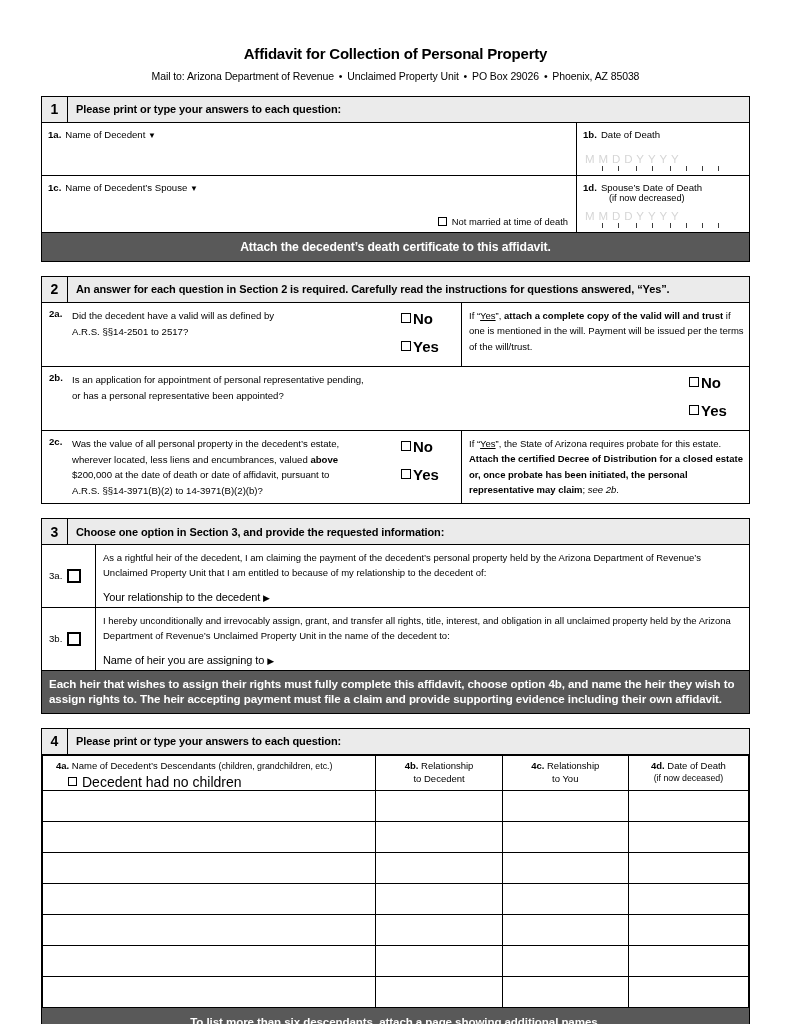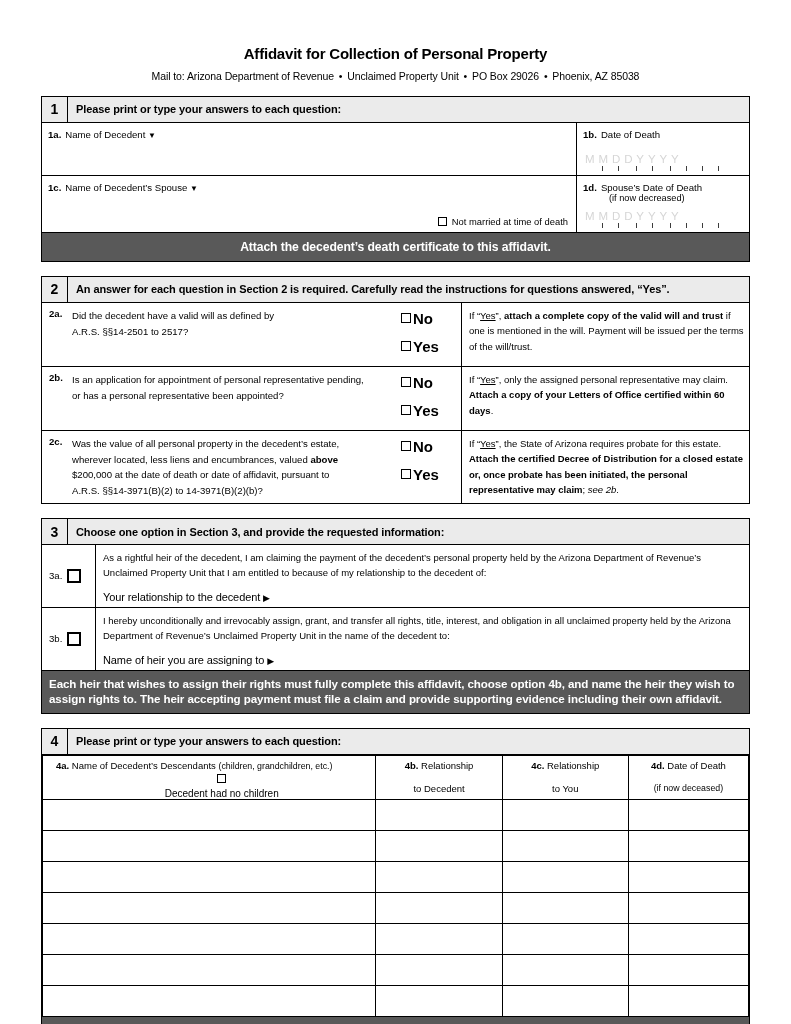--- a/index.html
+++ b/index.html
@@ -280,29 +280,28 @@
     height: 29px;
     vertical-align: top;
     font-weight: normal;
     text-align: center;
     font-size: 9.5px;
     padding-top: 4px;
   }
   .tbl .hdr.left { text-align: left; padding-left: 13px; }
   .tbl .hdr .tag { font-weight: bold; }
   .tbl .hdr .small { font-size: 8.8px; }
-  .tbl .hdr .line2 { display: block; margin-top: 12px; }
+  .tbl .hdr .line2 { display: block; margin-top: 2px; }
   .nochild {
     display: flex;
     align-items: center;
     gap: 5px;
     margin-top: 3px;
     margin-left: 12px;
-    font-size: 10px;
-    flex-direction: column;
+    font-size: 14px;
   }
   .tbl .datarow td { height: 31px; }
 </style>
 </head>
 <body>
 
 <div class="page">
 
   <div class="doc-title">Affidavit for Collection of Personal Property</div>
   <div class="doc-mailto">
@@ -418,21 +417,20 @@
       <div class="q-ans">
         <div class="ans-opt">
           <span class="chk"></span>
           <span>No</span>
         </div>
         <div class="ans-opt">
           <span class="chk"></span>
           <span>Yes</span>
         </div>
       </div>
-      <div class="q-note"><span>If “</span><span class="uline">Yes</span><span>”, only the assigned personal representative may claim.  </span><span class="bold">Attach a copy of your Letters of Office certified within 60 days</span><span>.</span></div>
     </div>
 
     <div class="q-row" style="min-height:68px">
       <div class="q-tag">2c.</div>
       <div class="q-text">
         <span>Was the value of all personal property in the decedent’s estate,</span><br>
         <span>wherever located, less liens and encumbrances, valued </span><span class="bold">above</span><br>
         <span>$200,000 at the date of death or date of affidavit, pursuant to</span><br>
         <span>A.R.S. §§14-3971(B)(2) to 14-3971(B)(2)(b)?</span>
       </div>

